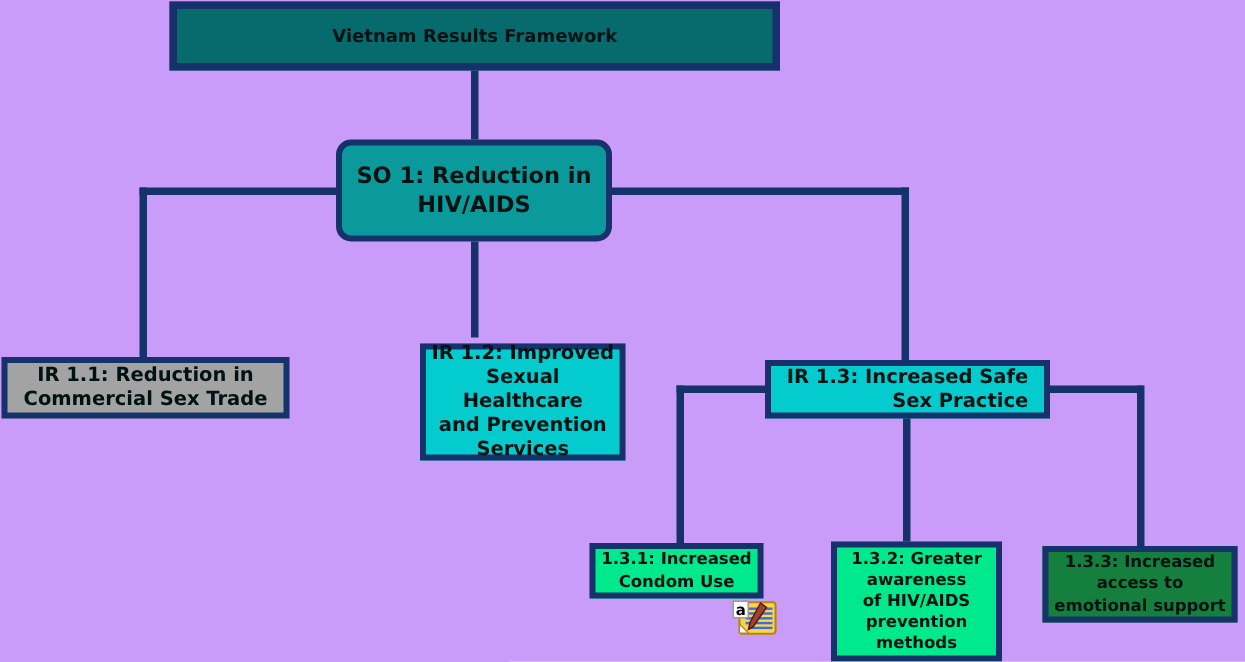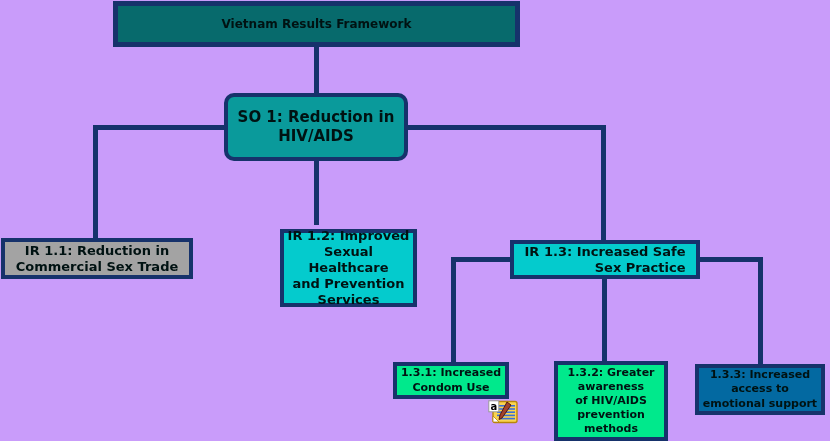--- a/index.html
+++ b/index.html
@@ -67,21 +67,21 @@
 
   <div class="node lvl-out" style="left: 393px; top: 362px; width: 116px; height: 37px; background-color: rgb(0, 233, 140);">1.3.1: Increased
 Condom Use</div>
 
   <div class="node lvl-out" style="left: 554px; top: 361px; width: 114px; height: 80px; background-color: rgb(0, 233, 140);">1.3.2: Greater
 awareness
 of HIV/AIDS
 prevention
 methods</div>
 
-  <div class="node lvl-out" style="left: 695px; top: 364px; width: 130px; height: 51px; background-color: #0369a1;">1.3.3: Increased
+  <div class="node lvl-out" style="left: 695px; top: 364px; width: 130px; height: 51px; background-color: #15803d;">1.3.3: Increased
 access to
 emotional support</div>
 
   <svg id="icon-text-edit" viewBox="0 0 30 24" xmlns="http://www.w3.org/2000/svg">
     <rect x="5" y="1.5" width="24" height="21" rx="2" fill="#fbd44f" stroke="#b8860b" stroke-width="1.4"></rect>
     <polygon points="5,16 11,22 5,22" fill="#ffffff" stroke="#b8860b" stroke-width="0.8"></polygon>
     <g fill="#3a6fd8">
       <rect x="9" y="5" width="18" height="1.6"></rect>
       <rect x="9" y="8.2" width="18" height="1.6"></rect>
       <rect x="9" y="11.4" width="18" height="1.6"></rect>

